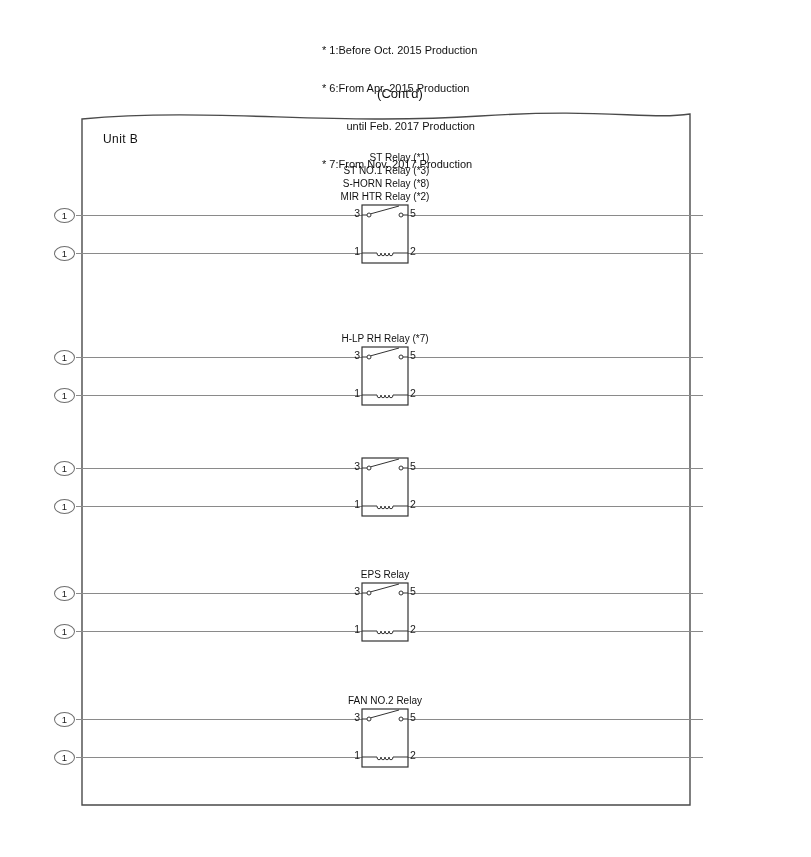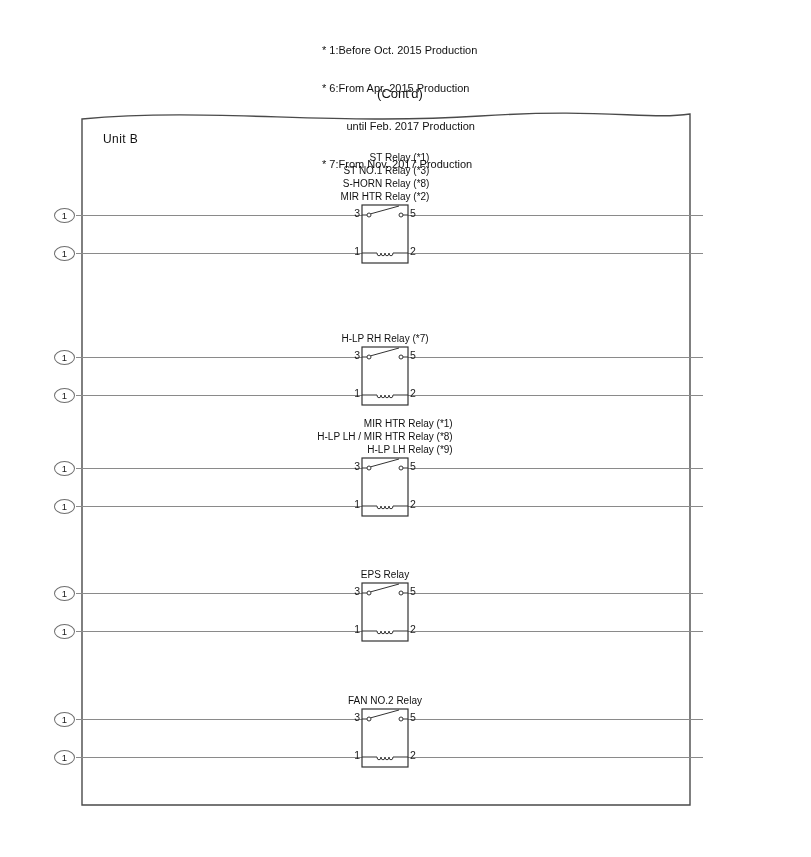--- a/index.html
+++ b/index.html
@@ -131,25 +131,20 @@
       <line x1="53" y1="18" x2="58" y2="18" stroke="#333" stroke-width="1"></line>
       <path d="M12,56 H27 a2,2.8 0 0 0 4,0 a2,2.8 0 0 0 4,0 a2,2.8 0 0 0 4,0 a2,2.8 0 0 0 4,0 H58" fill="none" stroke="#333" stroke-width="1"></path>
       <text x="10" y="20" text-anchor="end" font-size="10.5" fill="#1a1a1a">3</text>
       <text x="60" y="20" text-anchor="start" font-size="10.5" fill="#1a1a1a">5</text>
       <text x="10" y="58" text-anchor="end" font-size="10.5" fill="#1a1a1a">1</text>
       <text x="60" y="58" text-anchor="start" font-size="10.5" fill="#1a1a1a">2</text>
     </svg>
   </div>
 
   <div class="relay-group rg3">
-    <div class="relay-labels lines-3">
-      <div>MIR HTR Relay (*1)</div>
-      <div>H-LP LH / MIR HTR Relay (*8)</div>
-      <div>H-LP LH Relay (*9)</div>
-    </div>
     <div class="wire l top"></div>
     <div class="wire r top"></div>
     <div class="wire l bot"></div>
     <div class="wire r bot"></div>
     <div class="connector lt">
         <span>1</span>
       </div>
     <div class="connector lb">
         <span>1</span>
       </div>

